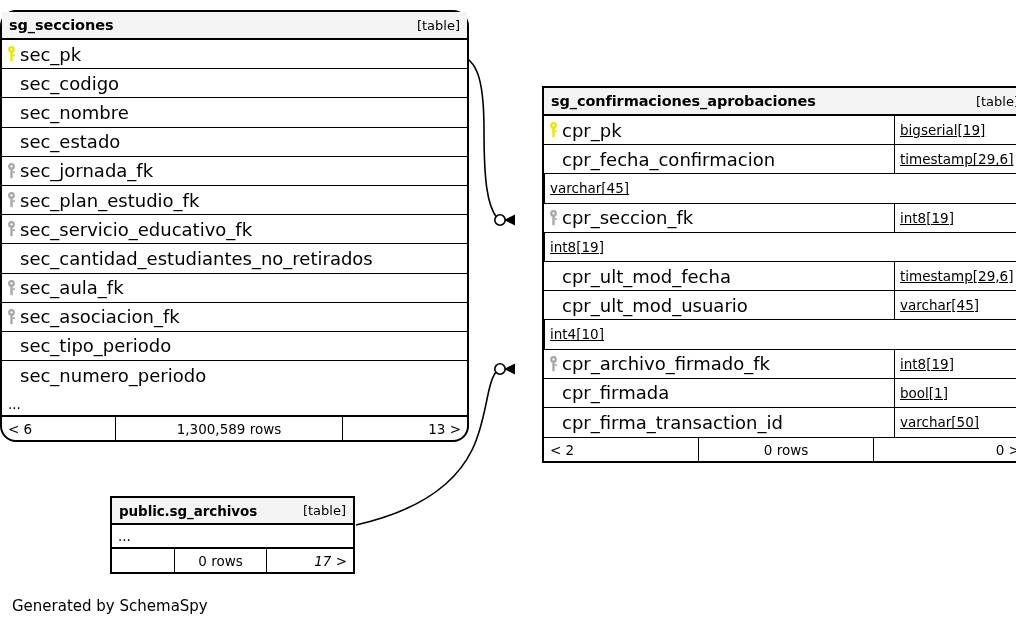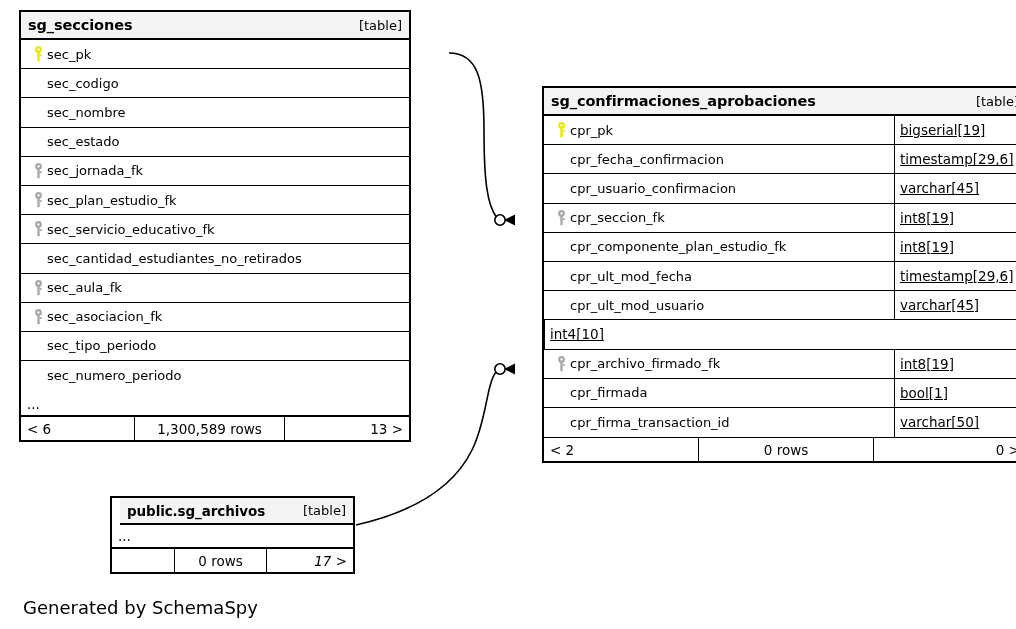--- a/index.html
+++ b/index.html
@@ -50,22 +50,22 @@
     height: 29.2px;
     border-bottom: 1px solid #000000;
     box-sizing: border-box;
   }
   .er-row:last-of-type { border-bottom: none; }
 
   .er-col-name {
     flex: 1 1 auto;
     display: flex;
     align-items: center;
-    padding-left: 8px;
-    font-size: 13px;
+    padding-left: 0;
+    font-size: 18px;
     white-space: nowrap;
     min-width: 0;
   }
   .er-col-type {
     flex: 0 0 auto;
     display: flex;
     align-items: center;
     padding-left: 5px;
     font-size: 13.5px;
     border-left: 1px solid #000000;
@@ -108,58 +108,58 @@
     display: flex;
     align-items: center;
     box-sizing: border-box;
   }
   .foot-prev { justify-content: flex-start; padding-left: 6px; }
   .foot-rows { justify-content: center; border-left: 1px solid #000000; border-right: 1px solid #000000; }
   .foot-next { justify-content: flex-end; padding-right: 6px; }
 
   
   #tbl-secciones {
-    left: 19px;  top: 10px;  width: 392px;
+    left: 0;  top: 10px;  width: 469px; border-radius: 16px;
   }
   #tbl-secciones .foot-prev { flex: 0 0 113px; }
   #tbl-secciones .foot-rows { flex: 1 1 auto; }
   #tbl-secciones .foot-next { flex: 0 0 124px; }
 
   #tbl-confirmaciones {
     left: 542px; top: 86px; width: 486px;
   }
   #tbl-confirmaciones .er-col-type { flex: 0 0 132px; text-decoration: underline; }
   #tbl-confirmaciones .foot-prev { flex: 0 0 154px; }
   #tbl-confirmaciones .foot-rows { flex: 1 1 auto; }
   #tbl-confirmaciones .foot-next { flex: 0 0 152px; }
 
   #tbl-archivos {
     left: 110px; top: 496px; width: 245px;
   }
-  #tbl-archivos .er-head { height: 27px; margin-left: 8px; }
+  #tbl-archivos .er-head { height: 27px; }
   #tbl-archivos .er-title { font-size: 13.5px; }
   #tbl-archivos .er-ellipsis { height: 23px; }
   #tbl-archivos .foot-prev { flex: 0 0 62px; }
   #tbl-archivos .foot-rows { flex: 1 1 auto; }
   #tbl-archivos .foot-next { flex: 0 0 86px; font-style: italic; }
 
   
   #connectors {
     position: absolute;
     left: 0; top: 0;
     width: 1016px; height: 629px;
     pointer-events: none;
   }
 
   
   #caption {
     position: absolute;
-    left: 23px;
+    left: 12px;
     top: 597px;
-    font-size: 18px;
+    font-size: 15px;
     white-space: nowrap;
   }
 </style>
 </head>
 <body>
 
 <svg id="connectors" viewBox="0 0 1016 629" width="1016" height="629">
   <defs>
     <marker id="crowfoot" viewBox="0 0 10 10" refX="9" refY="5" markerWidth="7" markerHeight="7" orient="auto-start-reverse">
       <path d="M 10 0 L 0 5 L 10 10 z" fill="#000000"></path>
@@ -333,24 +333,20 @@
       <div class="er-row">
         <div class="er-col-name">
           <span class="key-slot"></span>
           <span>cpr_fecha_confirmacion</span>
         </div>
         <div class="er-col-type">
           <span>timestamp[29,6]</span>
         </div>
       </div>
       <div class="er-row">
-        <div class="er-col-name">
-          <span class="key-slot"></span>
-          <span>cpr_usuario_confirmacion</span>
-        </div>
         <div class="er-col-type">
           <span>varchar[45]</span>
         </div>
       </div>
       <div class="er-row">
         <div class="er-col-name">
           <span class="key-slot">
             <svg width="9" height="16" viewBox="0 0 9 16">
               <circle cx="4.5" cy="3.4" r="3.4" fill="#a8a8a8"></circle>
               <circle cx="4.5" cy="3.4" r="1.15" fill="#ffffff"></circle>
@@ -358,24 +354,20 @@
               <rect x="5.7" y="8.2" width="2.1" height="1.8" fill="#a8a8a8"></rect>
             </svg>
           </span>
           <span>cpr_seccion_fk</span>
         </div>
         <div class="er-col-type">
           <span>int8[19]</span>
         </div>
       </div>
       <div class="er-row">
-        <div class="er-col-name">
-          <span class="key-slot"></span>
-          <span>cpr_componente_plan_estudio_fk</span>
-        </div>
         <div class="er-col-type">
           <span>int8[19]</span>
         </div>
       </div>
       <div class="er-row">
         <div class="er-col-name">
           <span class="key-slot"></span>
           <span>cpr_ult_mod_fecha</span>
         </div>
         <div class="er-col-type">

